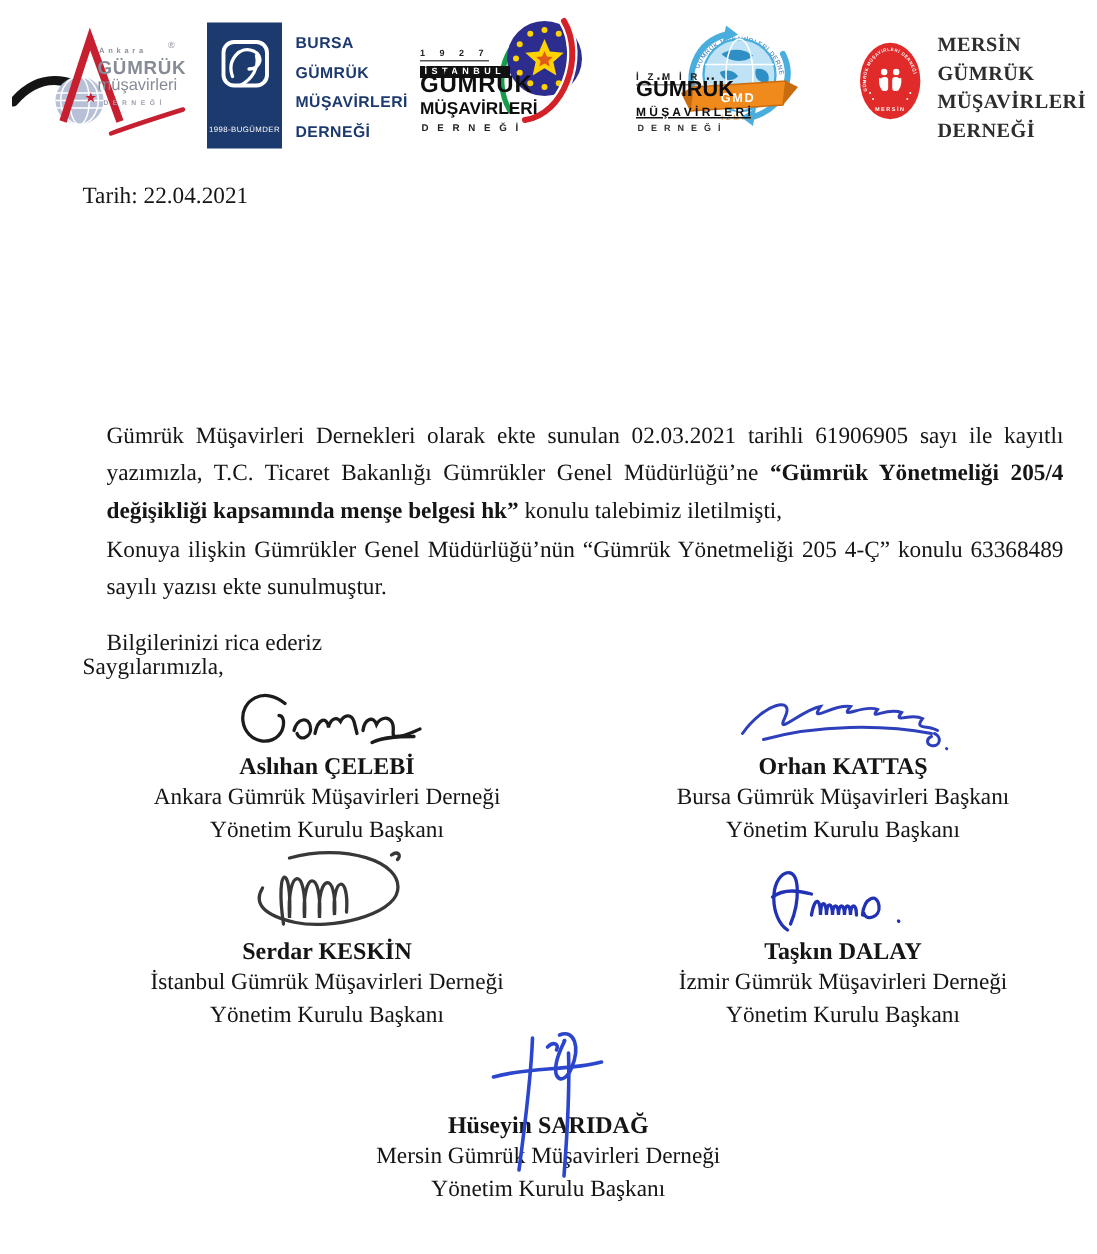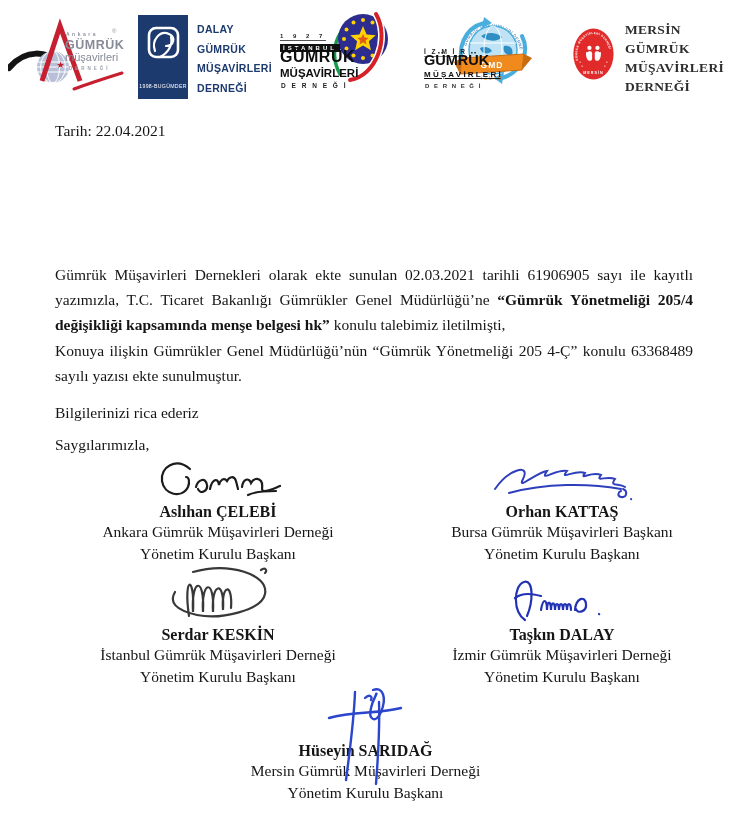--- a/index.html
+++ b/index.html
@@ -35,21 +35,21 @@
   .mer-wrap{display:flex;}
   .mer-lines{margin-left:10px;padding-top:6px;}
   .mer-line{font-family:"Liberation Serif",serif;font-size:13.5px;font-weight:700;
             color:#2d2d2d;line-height:19px;letter-spacing:.3px;}
   
   .meta-row{position:absolute;top:122px;left:55px;right:40px;display:flex;
             justify-content:space-between;font-size:15.5px;}
   .subject-label{display:inline-block;width:44px;}
   .salutation{position:absolute;top:205px;left:55px;font-size:17px;font-weight:700;}
   .para{position:absolute;left:55px;width:638px;font-size:15.5px;line-height:25px;
-        text-align:justify;margin:0;}
+        text-align:justify;margin:16px;}
   .p1{top:262px;} .p2{top:338px;} .p3{top:400px;text-align:left;} 
   .closing{position:absolute;top:436px;left:55px;font-size:15.5px;}
   
   .sig-row{position:absolute;left:60px;width:660px;display:flex;}
   .sig-row1{top:455px;gap:28px;} .sig-row2{top:556px;gap:28px;}
   .sig-col{width:50%;text-align:center;}
   .sig-row3{position:absolute;top:686px;left:0;width:731px;text-align:center;}
   .ink{display:flex;align-items:flex-end;justify-content:center;pointer-events:none;}
   .ink-r1{height:46px;} .ink-r2{height:68px;}
   .ink-r3{height:100px;margin-bottom:-46px;position:relative;z-index:2;}
@@ -82,21 +82,21 @@
 
   <div class="logo bursa-wrap" style="left:138px;top:15px;width:116px;height:86px;">
     <div class="bursa-box">
       <svg width="50" height="84" viewBox="0 0 50 84">
         <rect x="11" y="13" width="29" height="29" rx="7" fill="none" stroke="#ffffff" stroke-width="2.6"></rect>
         <path d="M17 36 C13 25 22 15 31 19 C38 22 36 31 28 31 M22 42 C30 38 35 30 33 22" fill="none" stroke="#ffffff" stroke-width="2.2" stroke-linecap="round"></path>
         <text x="25" y="73" text-anchor="middle" font-family="Liberation Sans, sans-serif" font-size="5.2" fill="#ffffff" letter-spacing="0.3">1998-BUGÜMDER</text>
       </svg>
     </div>
     <div class="bursa-lines">
-      <div class="bursa-line">DALAY</div>
+      <div class="bursa-line">BURSA</div>
       <div class="bursa-line">GÜMRÜK</div>
       <div class="bursa-line">MÜŞAVİRLERİ</div>
       <div class="bursa-line">DERNEĞİ</div>
     </div>
   </div>
 
   <div class="logo" style="left:280px;top:10px;width:112px;height:92px;">
     <svg style="position:absolute;right:0;top:0;" width="60" height="92" viewBox="0 0 60 92">
       <path d="M8 64 C-6 40 8 8 36 8" fill="none" stroke="#179c4b" stroke-width="3.5" stroke-linecap="round"></path>
       <circle cx="31" cy="29" r="25" fill="#2d2d8f"></circle>

